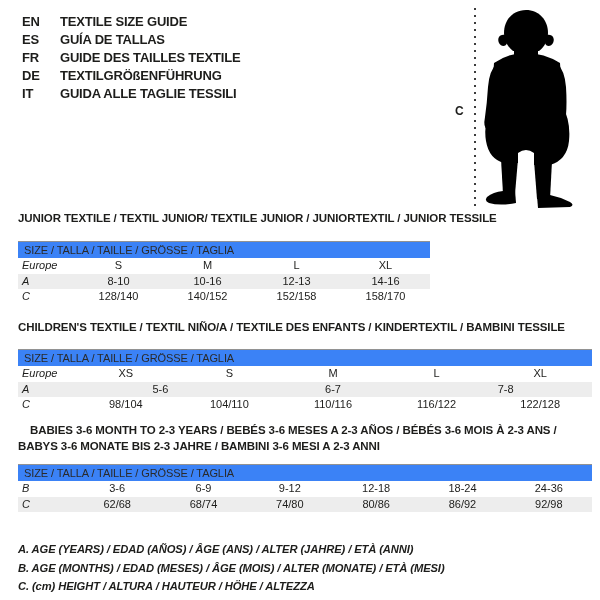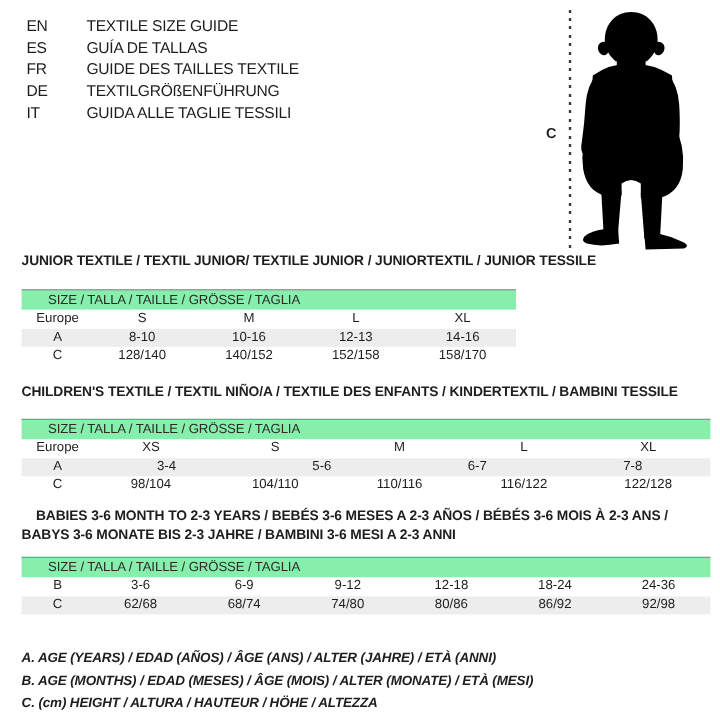--- a/index.html
+++ b/index.html
@@ -3,43 +3,43 @@
 <meta charset="utf-8">
 <style>
   html,body{margin:0;padding:0;}
   body{
     width:600px;height:600px;position:relative;background:#ffffff;
     font-family:"Liberation Sans","DejaVu Sans",sans-serif;
     color:#1d1d1b;overflow:hidden;
   }
   
   .lang-list{position:absolute;left:22px;top:13px;}
-  .lang-row{display:flex;line-height:18px;font-size:13px;font-weight:400;letter-spacing:-0.2px;gap:12px;}
+  .lang-row{display:flex;line-height:18px;font-size:13px;font-weight:700;letter-spacing:-0.2px;}
   .lang-code{width:38px;}
   
   .height-line{
     position:absolute;left:474px;top:8px;width:2px;height:202px;
     background:repeating-linear-gradient(to bottom,#3c3c3c 0 2.5px,transparent 2.5px 7px);
   }
   .figure-label{position:absolute;left:455px;top:104px;font-size:12px;font-weight:700;}
   .baby-svg{position:absolute;left:478px;top:9px;}
   
   .sec-title{
     position:absolute;left:18px;font-size:11.5px;font-weight:700;
     letter-spacing:-0.1px;white-space:nowrap;
   }
   
   .size-table{position:absolute;left:18px;}
   .tbl-bar{
-    background:#86efac;border-top:1px solid #929292;height:16px;line-height:16px;
-    font-size:11px;font-weight:400;padding-left:22px;color:#2a2a2a;letter-spacing:-0.1px;
+    background:#3b82f6;border-top:1px solid #929292;height:16px;line-height:16px;
+    font-size:11px;font-weight:400;padding-left:6px;color:#2a2a2a;letter-spacing:-0.1px;
   }
   .trow{display:flex;height:15.5px;line-height:15.5px;font-size:11px;}
   .trow.shaded{background:#ededed;}
-  .tlabel{width:52px;padding-left:4px;text-align:center;}
+  .tlabel{width:52px;padding-left:4px;text-align:left;font-style:italic;}
   .tcell{flex:1;text-align:center;}
   
   .footnotes{position:absolute;left:18px;top:540px;font-style:italic;}
   .fn-line{font-size:11.2px;font-weight:700;line-height:18.5px;letter-spacing:-0.1px;white-space:nowrap;}
 </style>
 </head>
 <body>
 
 <div class="lang-list">
   <div class="lang-row">
@@ -124,21 +124,20 @@
   <div class="trow">
     <div class="tlabel">Europe</div>
     <div class="tcell">XS</div>
     <div class="tcell">S</div>
     <div class="tcell">M</div>
     <div class="tcell">L</div>
     <div class="tcell">XL</div>
   </div>
   <div class="trow shaded">
     <div class="tlabel">A</div>
-    <div class="tcell">3-4</div>
     <div class="tcell">5-6</div>
     <div class="tcell">6-7</div>
     <div class="tcell">7-8</div>
   </div>
   <div class="trow">
     <div class="tlabel">C</div>
     <div class="tcell">98/104</div>
     <div class="tcell">104/110</div>
     <div class="tcell">110/116</div>
     <div class="tcell">116/122</div>

